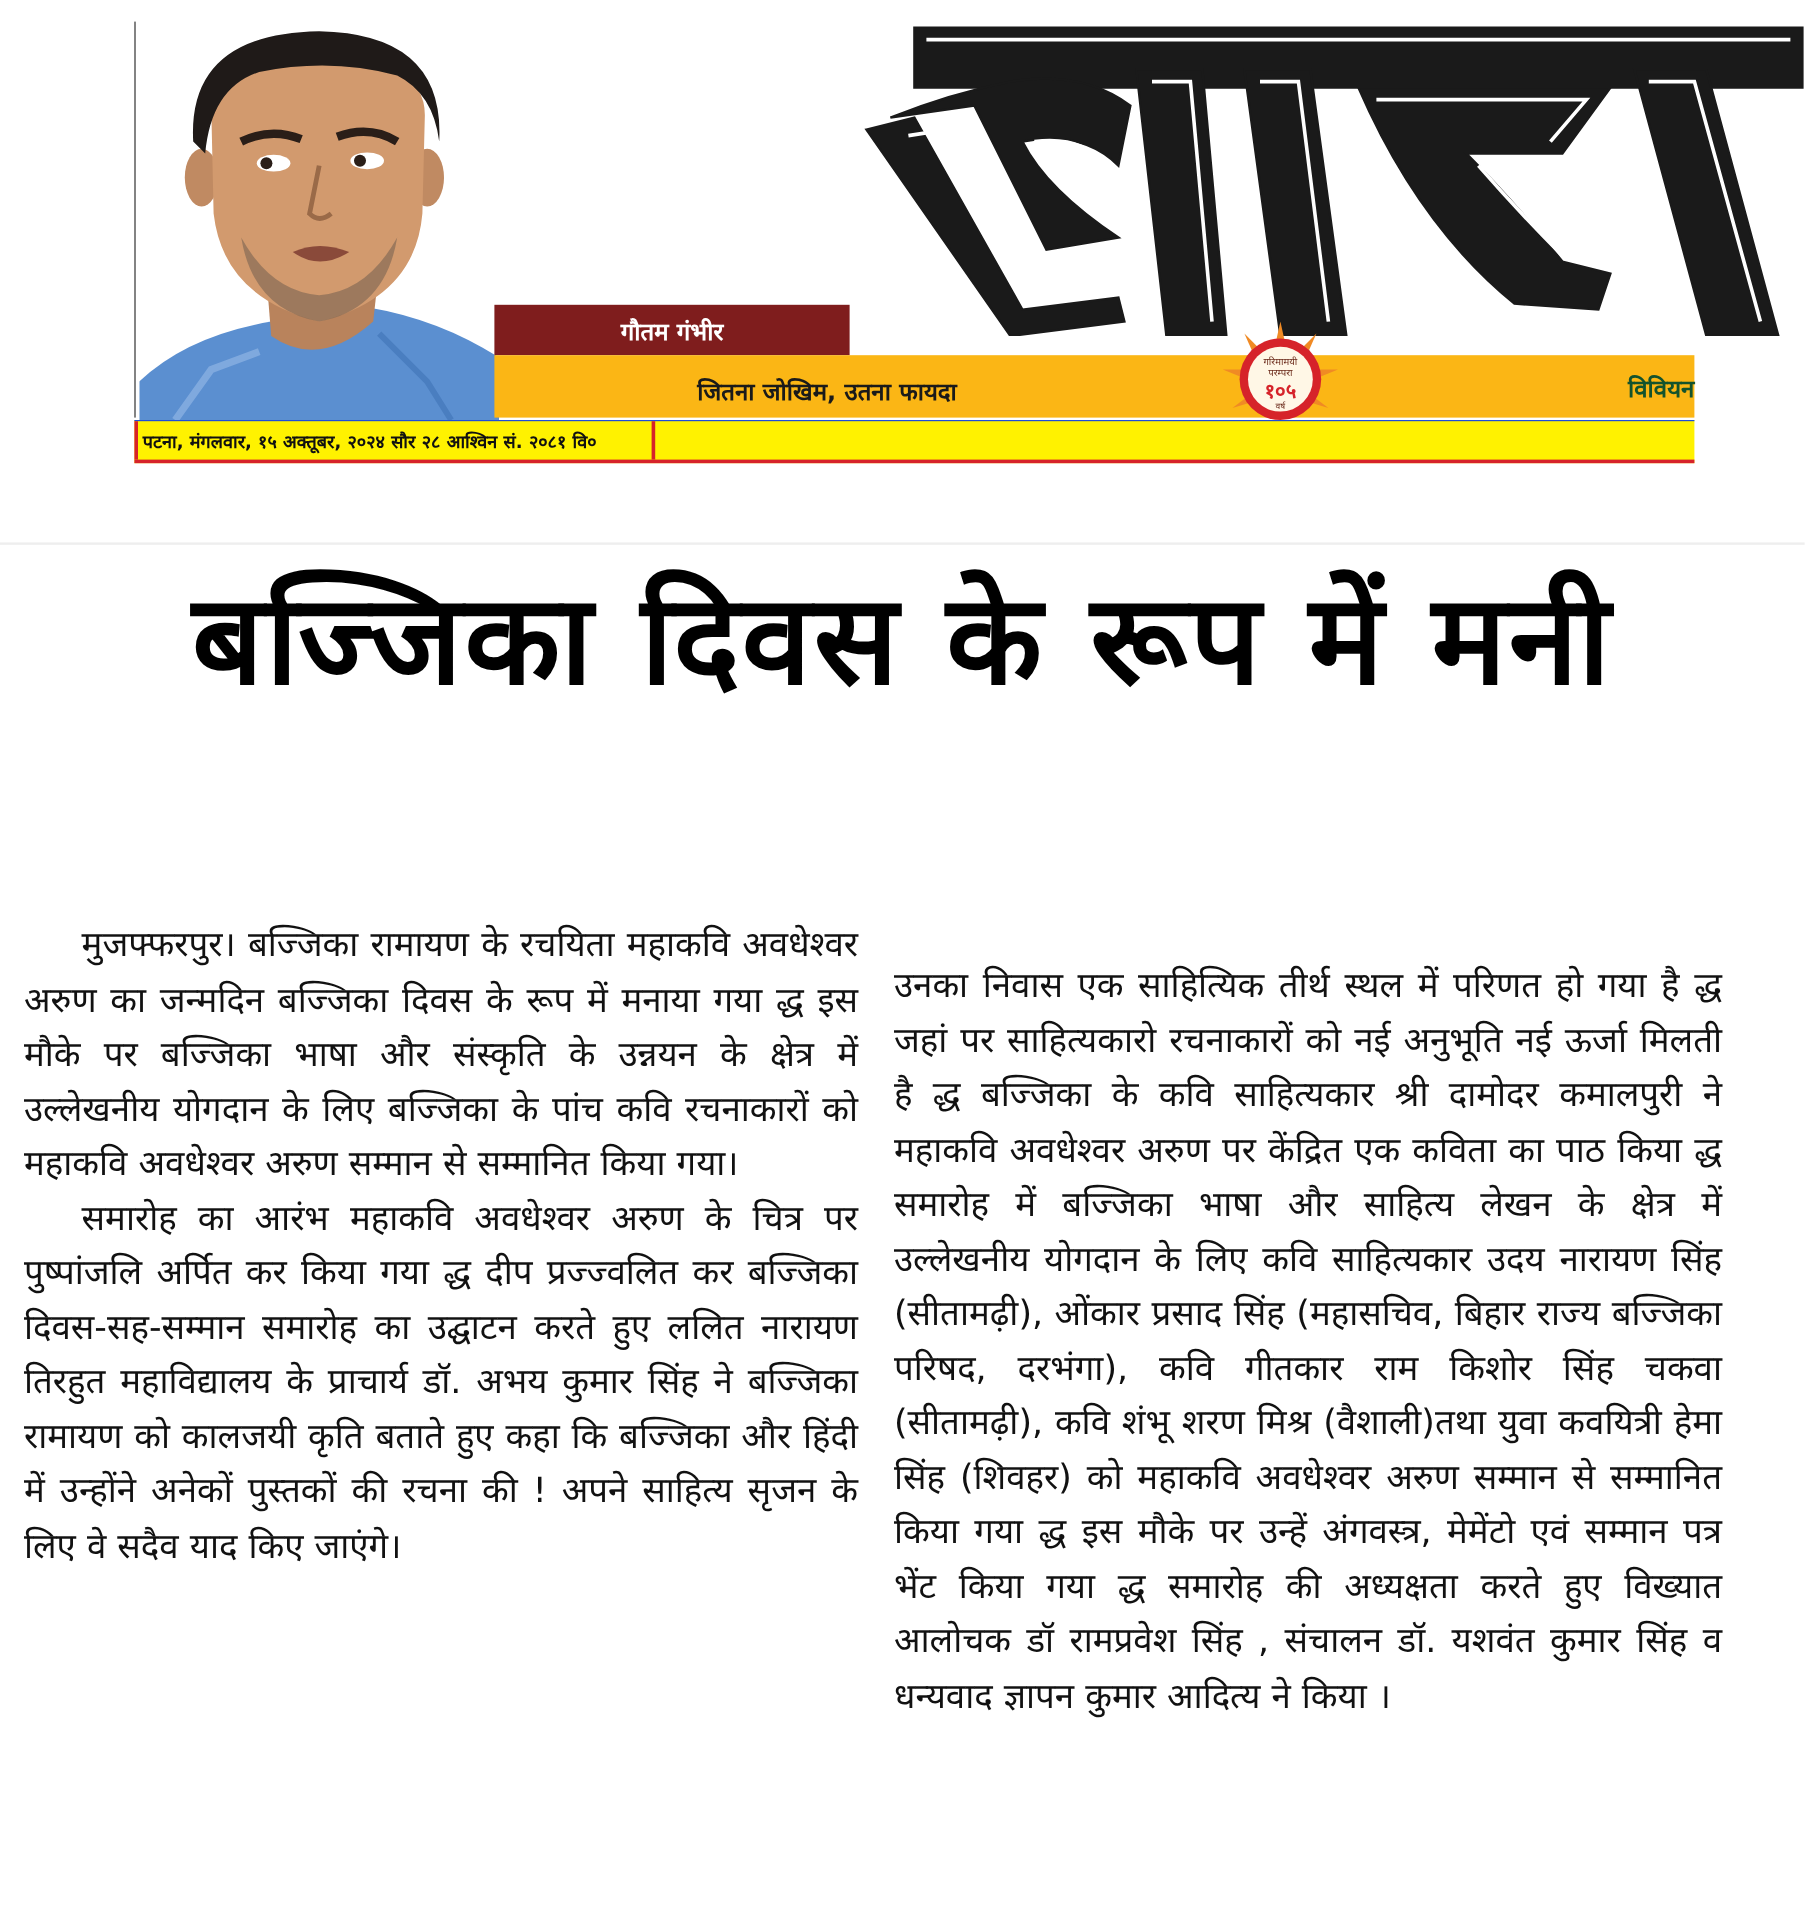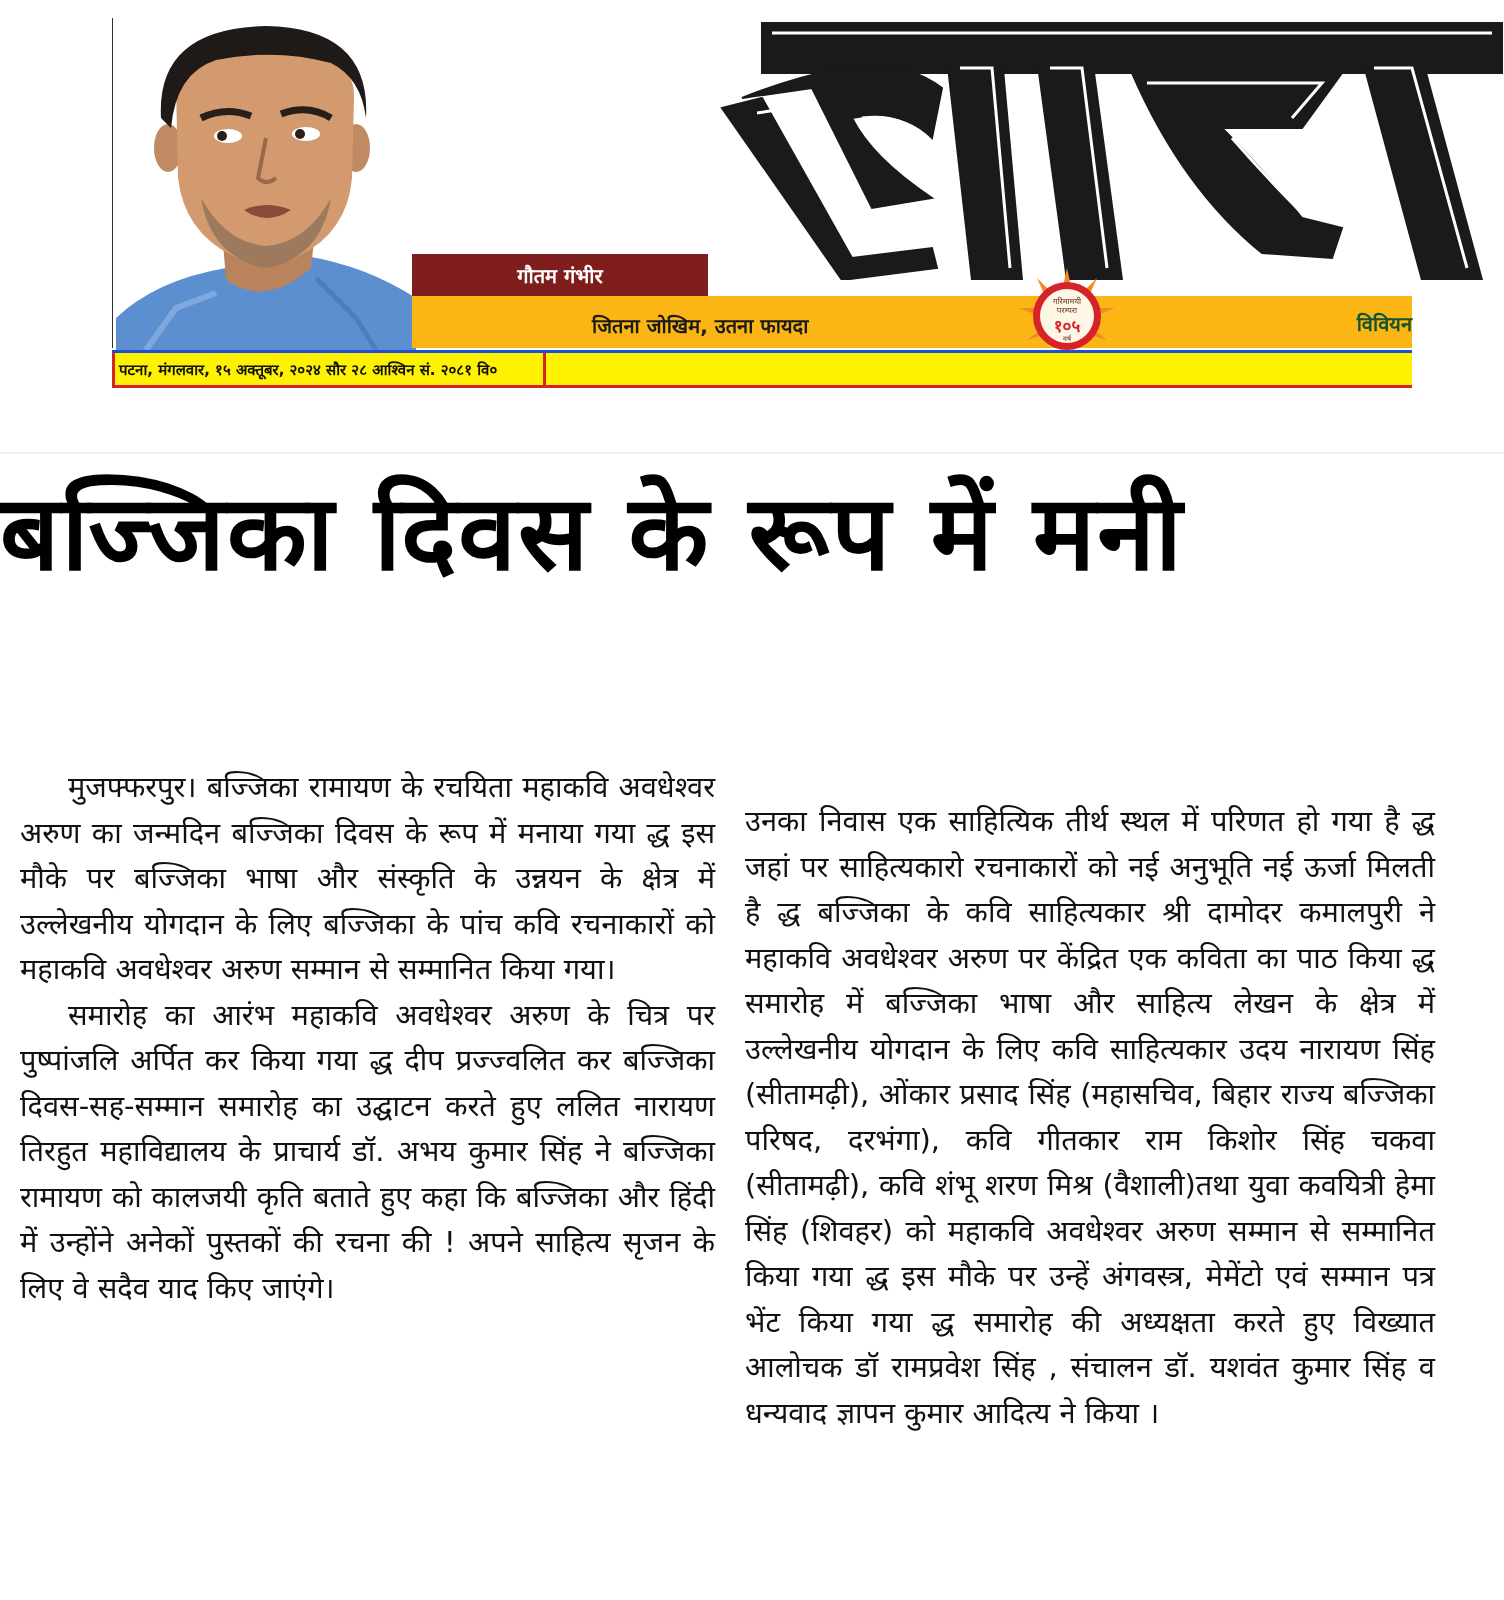--- a/index.html
+++ b/index.html
@@ -10,35 +10,35 @@
   .mast-left-rule { position:absolute; left:0; top:0; width:1px; height:330px; background:#333; }
   .photo { position:absolute; left:4px; top:0; width:300px; height:332px; overflow:hidden; background:#fff; }
   .photo svg { width:100%; height:100%; display:block; }
 
   .logo { position:absolute; left:590px; top:0; width:810px; height:262px; }
   .logo svg { width:100%; height:100%; display:block; }
 
   .name-tag { position:absolute; left:300px; top:236px; width:296px; height:42px; background:#7f1d1d;
               color:#fff; font-weight:bold; font-size:20px; display:flex; align-items:center; justify-content:center; }
   .orange-band { position:absolute; left:300px; top:278px; width:1000px; height:52px; background:#fbb615; }
-  .tagline { position:absolute; left:180px; top:0; height:52px; line-height:60px; font-size:20px; font-weight:bold; color:#1a1a1a; }
+  .tagline { position:absolute; left:169px; top:0; height:52px; line-height:60px; font-size:20px; font-weight:bold; color:#1a1a1a; }
   .right-teaser { position:absolute; right:0; top:0; height:52px; line-height:56px; font-size:20px; font-weight:bold; color:#14532d; }
   .badge { position:absolute; left:905px; top:250px; width:100px; height:90px; }
   .badge svg { width:100%; height:100%; display:block; }
 
   .dateline { position:absolute; left:0; top:332px; width:1300px; height:32px; display:flex;
-              border-top:3px solid #1d4ed8; border-bottom:3px solid #d6232a; background:#fff200; }
+              border-top:1px solid #1d4ed8; border-bottom:3px solid #d6232a; background:#fff200; }
   .date-cell { width:424px; border-left:3px solid #d6232a; border-right:3px solid #d6232a; font-size:15px; font-weight:bold;
                display:flex; align-items:center; padding-left:4px; white-space:nowrap; overflow:hidden; }
   .editions-cell { flex:1; font-size:17px; font-weight:bold; display:flex; align-items:center; padding-left:4px; white-space:nowrap; overflow:hidden; }
 
   .separator { position:absolute; left:0; top:452px; width:1504px; height:2px; background:#eeeeee; }
 
   
-  .headline { position:absolute; left:0; top:458px; width:1504px; text-align:left; font-family:"DejaVu Sans", sans-serif; font-weight:bold; color:#000; }
+  .headline { position:absolute; left:0; top:458px; width:1504px; text-align:center; font-family:"DejaVu Sans", sans-serif; font-weight:bold; color:#000; }
   .hl-line1 { font-size:104px; line-height:150px; letter-spacing:2px; }
   .hl-line2 { font-size:112px; line-height:150px; letter-spacing:1px; white-space:nowrap; }
 
   
   .col { position:absolute; top:765px; font-family:"DejaVu Sans", sans-serif; font-size:29px; line-height:45.5px; color:#111; text-align:justify; text-align-last:justify; }
   .col-left { left:20px; width:695px; }
   .col-right { left:745px; width:690px;margin-top:34px; }
   .col p { margin:0; }
   .col .last { text-align-last:left; }
   .indent { text-indent:48px; }

